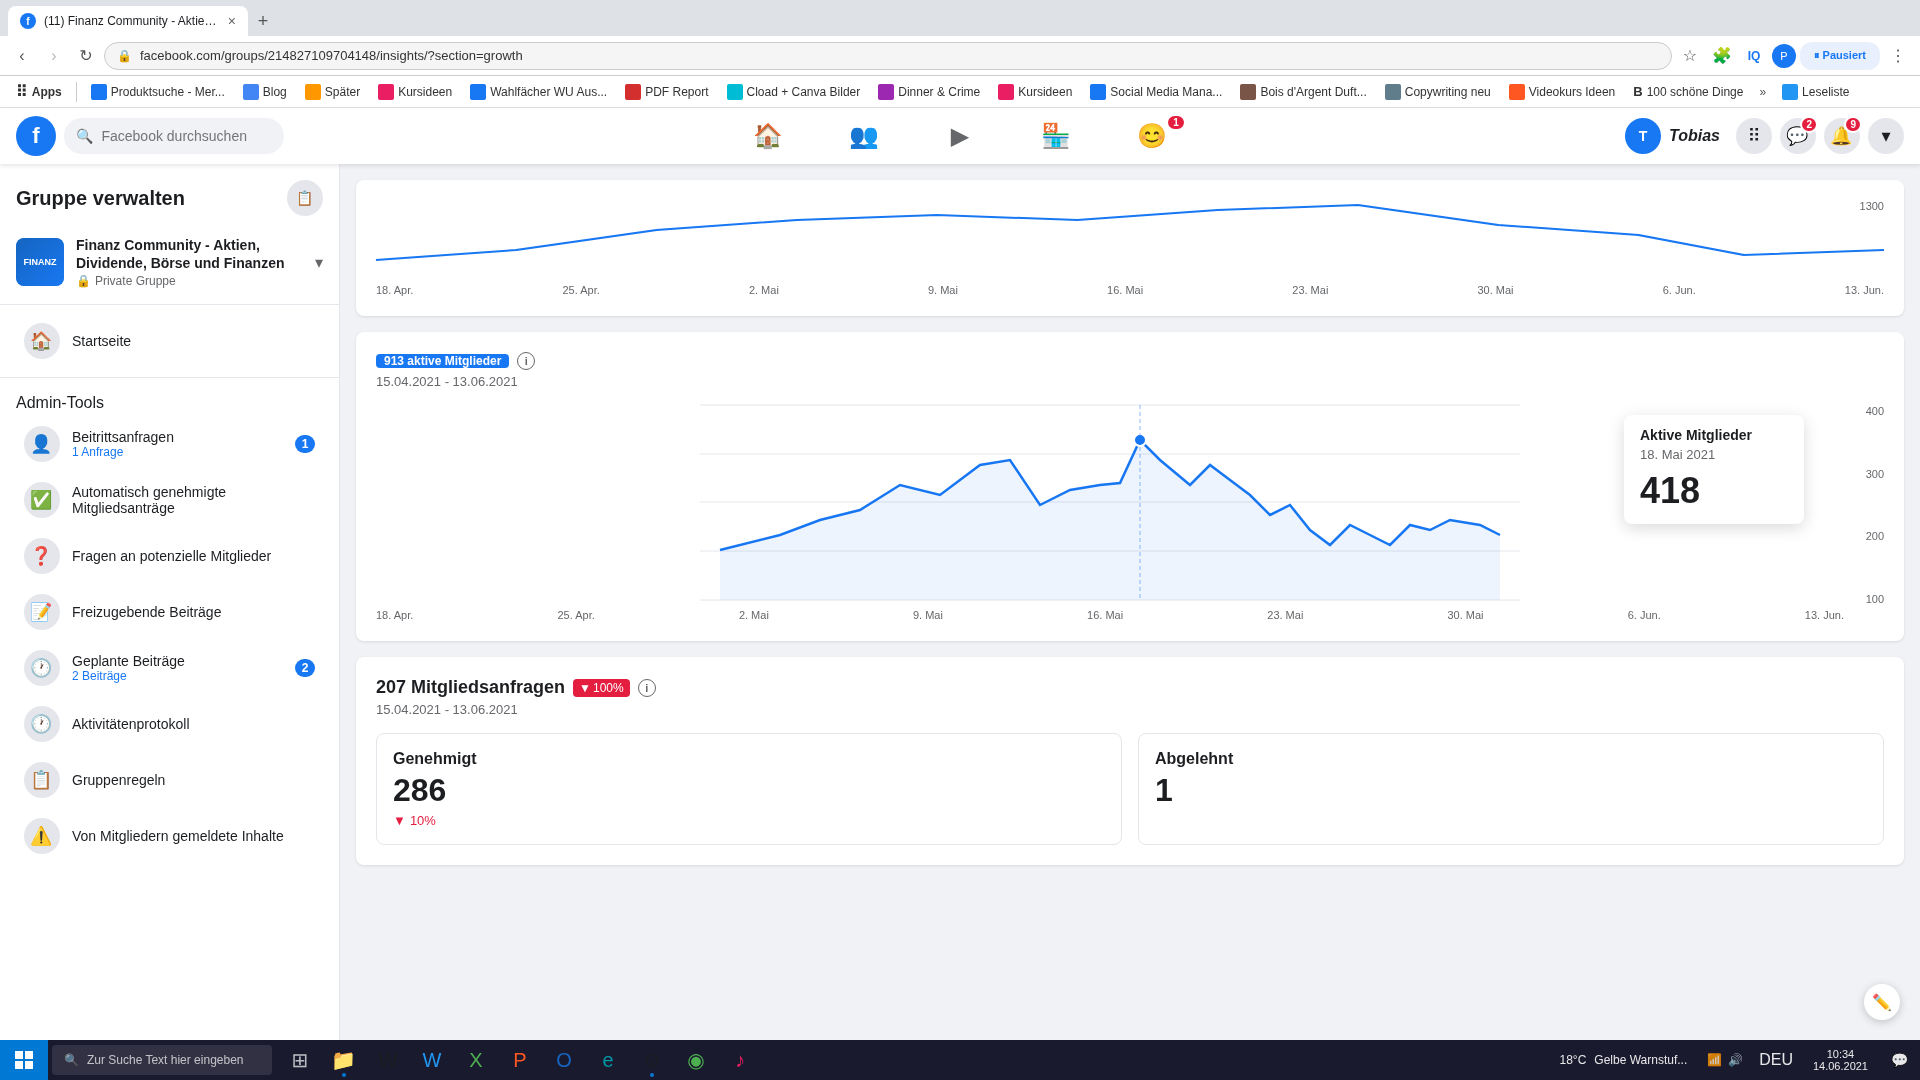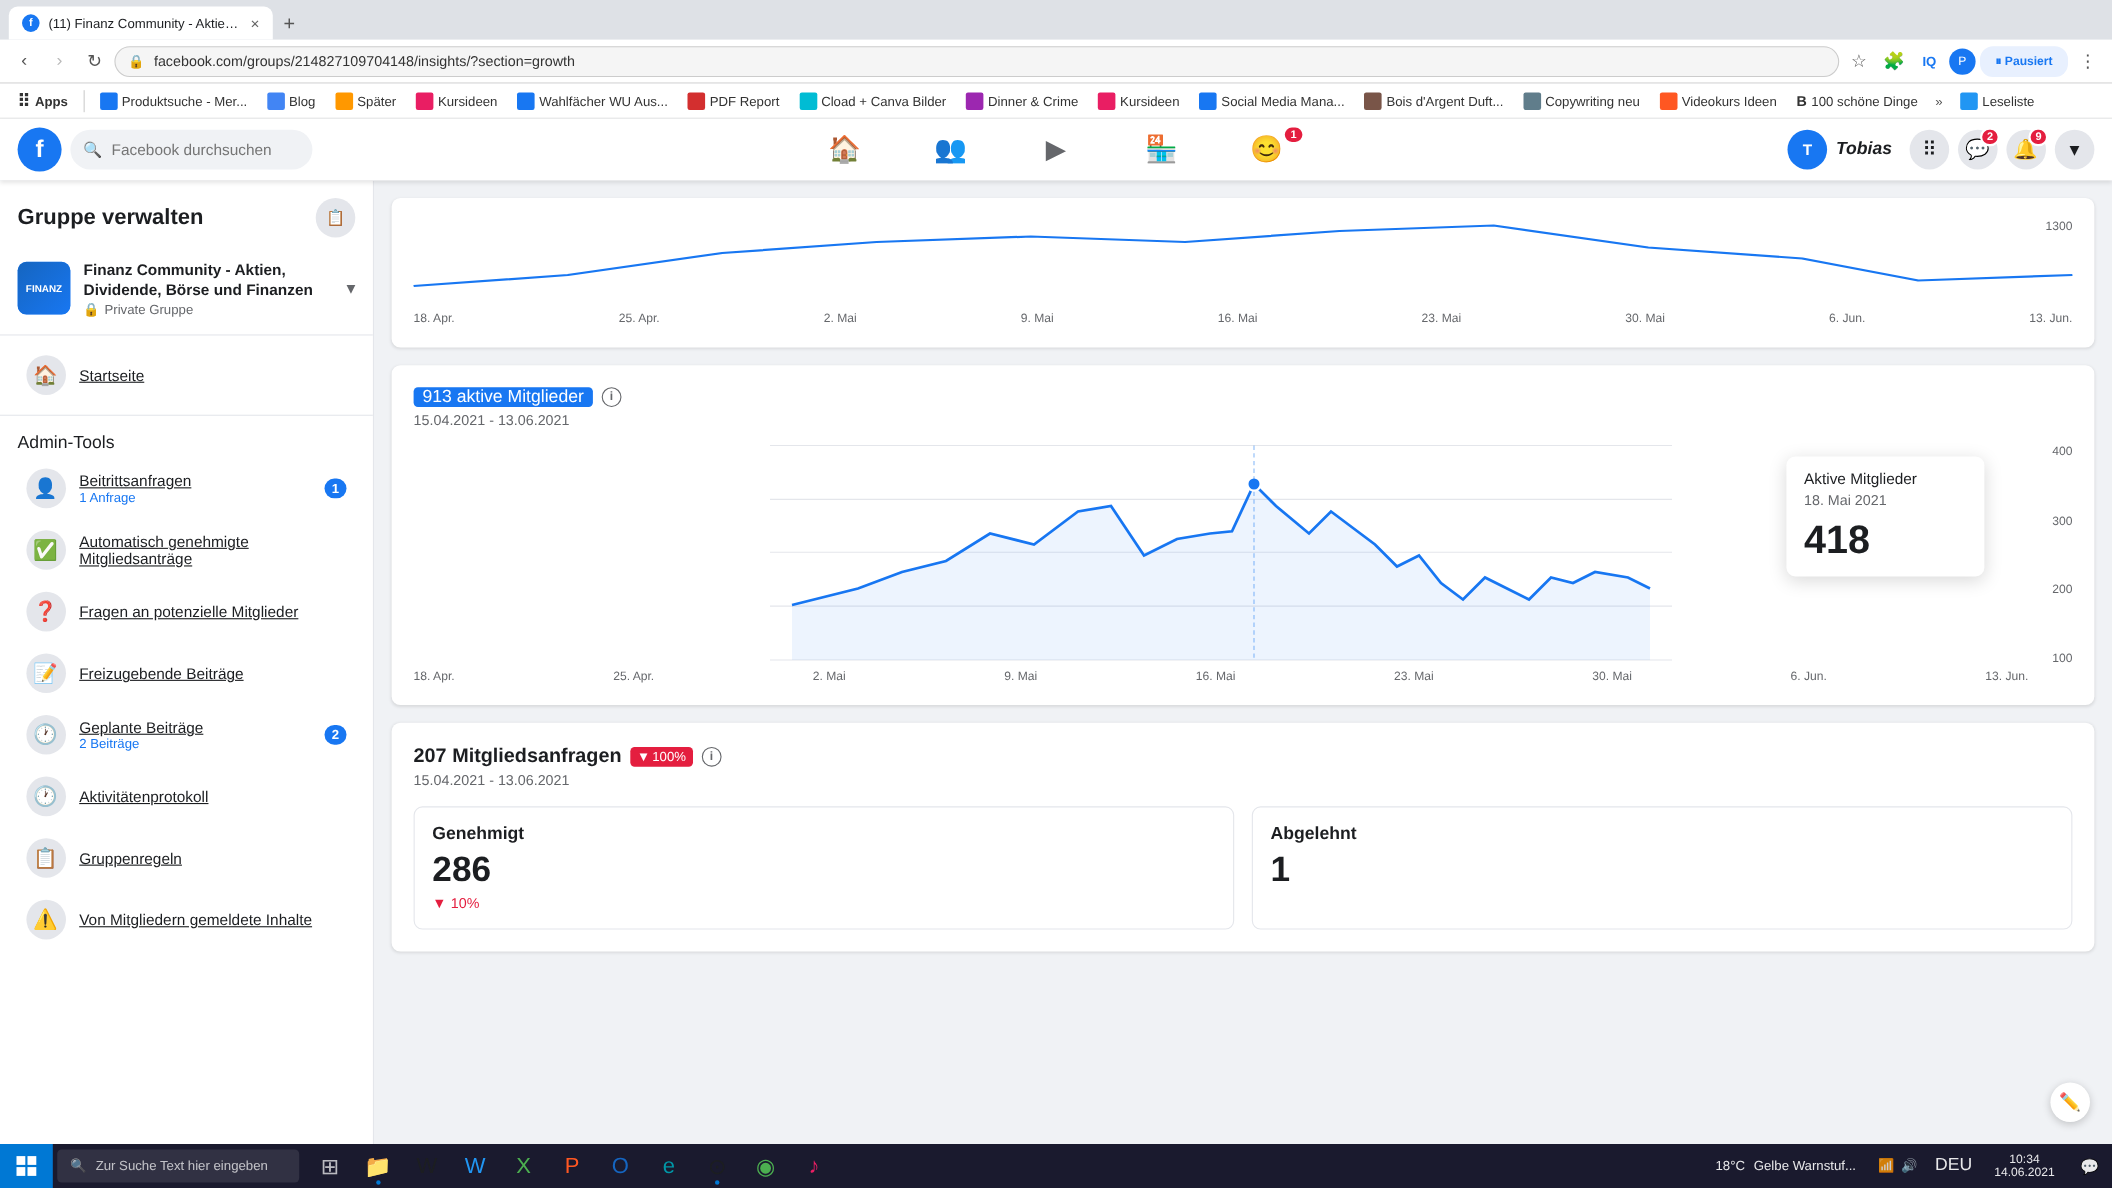--- a/index.html
+++ b/index.html
@@ -60,36 +60,36 @@
     .sidebar-group-card { display: flex; align-items: center; gap: 12px; padding: 8px 16px; cursor: pointer; }
     .group-avatar { width: 48px; height: 48px; background: #1877f2; border-radius: 8px; display: flex; align-items: center; justify-content: center; color: white; font-size: 10px; font-weight: bold; text-align: center; flex-shrink: 0; overflow: hidden; }
     .group-info { flex: 1; }
     .group-name { font-weight: 600; font-size: 14px; line-height: 1.3; }
     .group-privacy { display: flex; align-items: center; gap: 4px; font-size: 12px; color: #65676b; margin-top: 2px; }
     .sidebar-divider { height: 1px; background: #e4e6eb; margin: 8px 0; }
     .sidebar-section-title { padding: 8px 16px 4px; font-weight: 400; font-size: 16px; }
     .sidebar-item { display: flex; align-items: center; gap: 12px; padding: 8px 16px; cursor: pointer; border-radius: 8px; margin: 2px 8px; }
     .sidebar-item-icon { width: 36px; height: 36px; background: #e4e6eb; border-radius: 50%; display: flex; align-items: center; justify-content: center; font-size: 18px; flex-shrink: 0; }
     .sidebar-item-content { flex: 1; }
-    .sidebar-item-label { font-size: 14px; font-weight: 500; text-decoration: underline; }
+    .sidebar-item-label { font-size: 14px; font-weight: 500; }
     .sidebar-item-sub { font-size: 12px; color: #1877f2; }
     .sidebar-item-badge { background: #1877f2; color: white; font-size: 12px; font-weight: bold; border-radius: 10px; padding: 2px 6px; min-width: 20px; text-align: center; }
 
     
     .fb-content { flex: 1; overflow-y: auto; padding: 16px; }
 
     
     .chart-card { background: #fff; border-radius: 8px; padding: 20px; margin-bottom: 16px; box-shadow: 0 1px 3px rgba(0,0,0,0.1); }
     .chart-title-row { display: flex; align-items: center; gap: 8px; margin-bottom: 4px; }
-    .chart-title-highlight { background: #1877f2; color: white; padding: 0 8px; border-radius: 4px; font-size: 16px; font-weight: 400; }
+    .chart-title-highlight { background: #1877f2; color: white; padding: 0 8px; border-radius: 4px; font-size: 12px; font-weight: 700; }
     .chart-subtitle { font-size: 13px; color: #65676b; margin-bottom: 16px; }
     .chart-container { position: relative; height: 200px; }
 
     .tooltip-box { position: absolute; background: white; border: none; box-shadow: 0 4px 16px rgba(0,0,0,0.15); border-radius: 8px; padding: 12px 16px; right: 60px; top: 20px; min-width: 180px; }
-    .tooltip-title { font-weight: 400; font-size: 14px; margin-bottom: 4px; }
+    .tooltip-title { font-weight: 700; font-size: 14px; margin-bottom: 4px; }
     .tooltip-date { font-size: 13px; color: #65676b; margin-bottom: 8px; }
     .tooltip-value { font-size: 36px; font-weight: 700; color: #1c1e21; }
 
     
     .chart-xaxis { display: flex; justify-content: space-between; padding: 4px 0 0; font-size: 11px; color: #65676b; }
 
     
     .membership-section { background: #fff; border-radius: 8px; padding: 20px; box-shadow: 0 1px 3px rgba(0,0,0,0.1); }
     .membership-title-row { display: flex; align-items: center; gap: 8px; margin-bottom: 4px; }
     .membership-title { font-size: 18px; font-weight: 700; }

